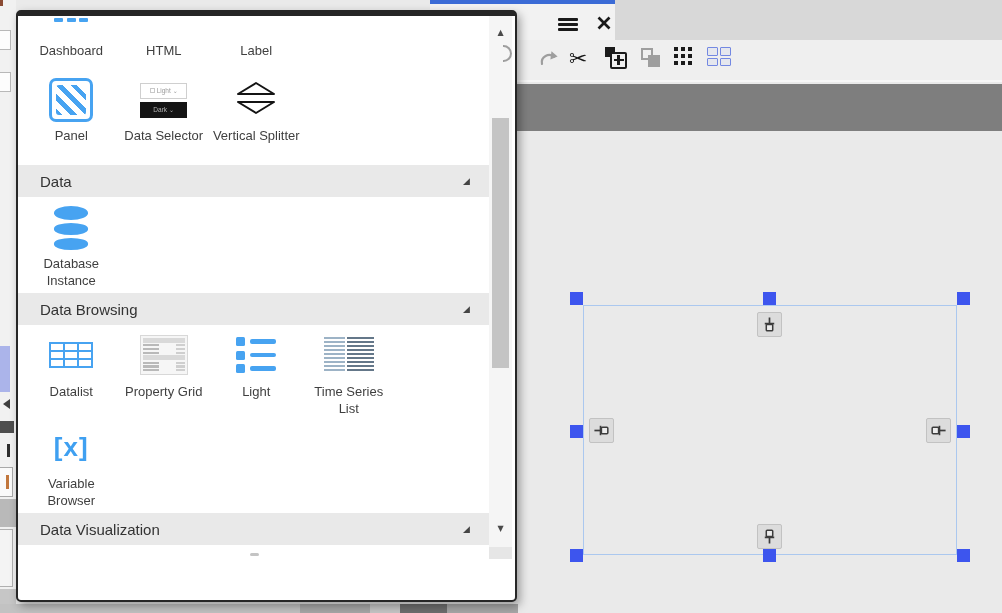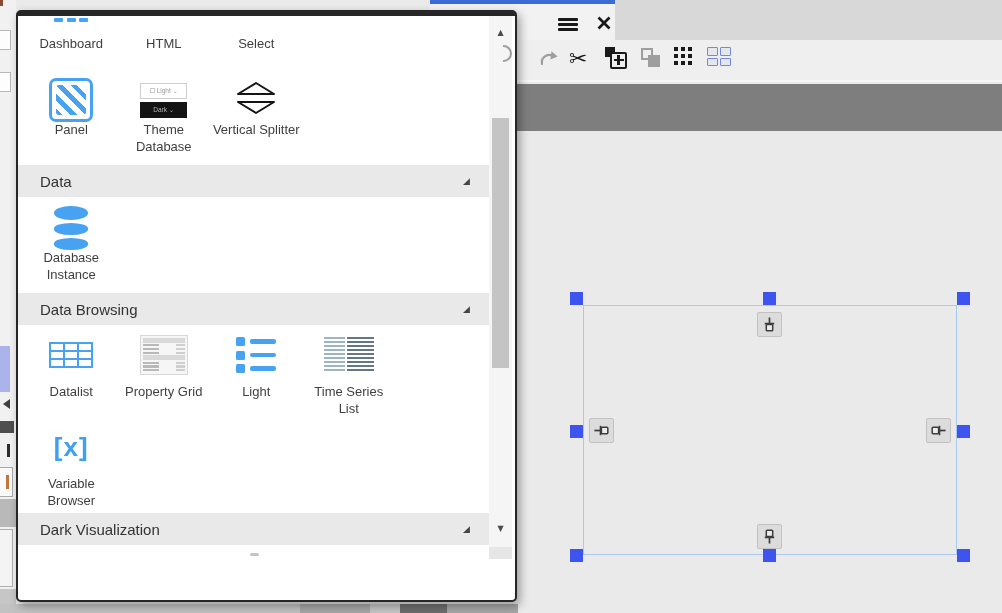--- a/index.html
+++ b/index.html
@@ -71,23 +71,23 @@
   .dialog { position:absolute; left:16px; top:10px; width:501px; height:592px; background:#fff;
             border:2px solid #262626; border-top-width:6px; border-radius:5px;
             box-shadow:3px 4px 10px rgba(0,0,0,.35); z-index:10; }
   .dlg-header { height:40px; display:flex; align-items:center; padding:0 13px; border-bottom:1px solid #ddd; }
   .dlg-title { font-size:15.5px; font-weight:bold; color:#1c1c1c; letter-spacing:.2px; }
   .dlg-close { margin-left:auto; width:16px; height:16px; cursor:pointer; }
   .dlg-content { position:relative; height:543px; overflow:hidden; background:#fff; }
 
   .wrow { display:flex; padding-left:7px; }
   .wcell { width:92.5px; display:flex; flex-direction:column; align-items:center; cursor:grab; }
-  .wlabel { font-size:13px; line-height:16.5px; color:#3f3f3f; text-align:center; }
+  .wlabel { font-size:13px; line-height:16.5px; color:#3f3f3f; text-align:center; margin-top:6px; }
   .row-partial { height:54px; }
-  .row-partial .wlabel { margin-top:0; }
+  .row-partial .wlabel { margin-top:7px; }
   .partial-slot { height:20px; display:flex; align-items:flex-start; justify-content:center; width:100%; }
   .dash-frag { display:flex; gap:3.5px; margin-top:2px; }
   .dash-frag i { width:9px; height:4px; background:#47a3f1; border-radius:1px; }
   .hsplit-frag { width:20px; height:7px; margin-top:4px; background:#ececec; border:1px solid #c6c6c6; border-radius:2px; }
   .row-general { height:95px; }
   .icon-slot { margin-top:8px; height:44px; display:flex; align-items:center; justify-content:center; }
 
   .icon-panel { position:relative; width:44px; height:44px; border:3px solid #47a3f1; border-radius:7px; background:#fff; }
   .icon-panel i { position:absolute; left:4px; top:4px; right:4px; bottom:4px; border-radius:3px;
                   background:repeating-linear-gradient(45deg,#47a3f1 0 4.5px,#fff 4.5px 10.5px); }
@@ -291,21 +291,21 @@
               </span>
             </div>
           <div class="wlabel">Dashboard</div>
         </div>
         <div class="wcell">
           <div class="partial-slot"></div>
           <div class="wlabel">HTML</div>
         </div>
         <div class="wcell">
           <div class="partial-slot"></div>
-          <div class="wlabel">Select</div>
+          <div class="wlabel">Label</div>
         </div>
       </div>
 
       <div class="wrow row-general">
         <div class="wcell">
           <div class="icon-slot">
               <span class="icon-panel">
                 <i></i>
               </span>
             </div>
@@ -318,21 +318,21 @@
                   <span class="cb"></span>
                   <span>Light</span>
                   <span class="mini-caret">⌄</span>
                 </span>
             <span class="mini-select mini-dark">
                   <span>Dark</span>
                   <span class="mini-caret">⌄</span>
                 </span>
           </span>
             </div>
-          <div class="wlabel">Theme Database</div>
+          <div class="wlabel">Data Selector</div>
         </div>
         <div class="wcell">
           <div class="icon-slot">
               <span>
             <svg width="42" height="36" viewBox="0 0 42 36">
                   <path d="M3 14 L21 3 L39 14 Z" fill="none" stroke="#141414" stroke-width="2" stroke-linejoin="round"></path>
                   <path d="M3 22 L21 33 L39 22 Z" fill="none" stroke="#141414" stroke-width="2" stroke-linejoin="round"></path>
                 </svg>
           </span>
             </div>
@@ -453,21 +453,21 @@
       <div class="wrow row-var">
         <div class="wcell">
           <div class="icon-slot3">
               <span class="icon-var">[x]</span>
             </div>
           <div class="wlabel">Variable Browser</div>
         </div>
       </div>
 
       <div class="sec-header">
-        <span class="sec-label">Dark Visualization</span>
+        <span class="sec-label">Data Visualization</span>
         <span class="sec-tri">◢</span>
       </div>
 
       <div class="dlg-footer-dash"></div>
 
       <div class="dlg-scrollbar">
         <div class="sb-up">▲</div>
         <div class="sb-thumb"></div>
         <div class="sb-corner"></div>
         <div class="sb-down">▼</div>

